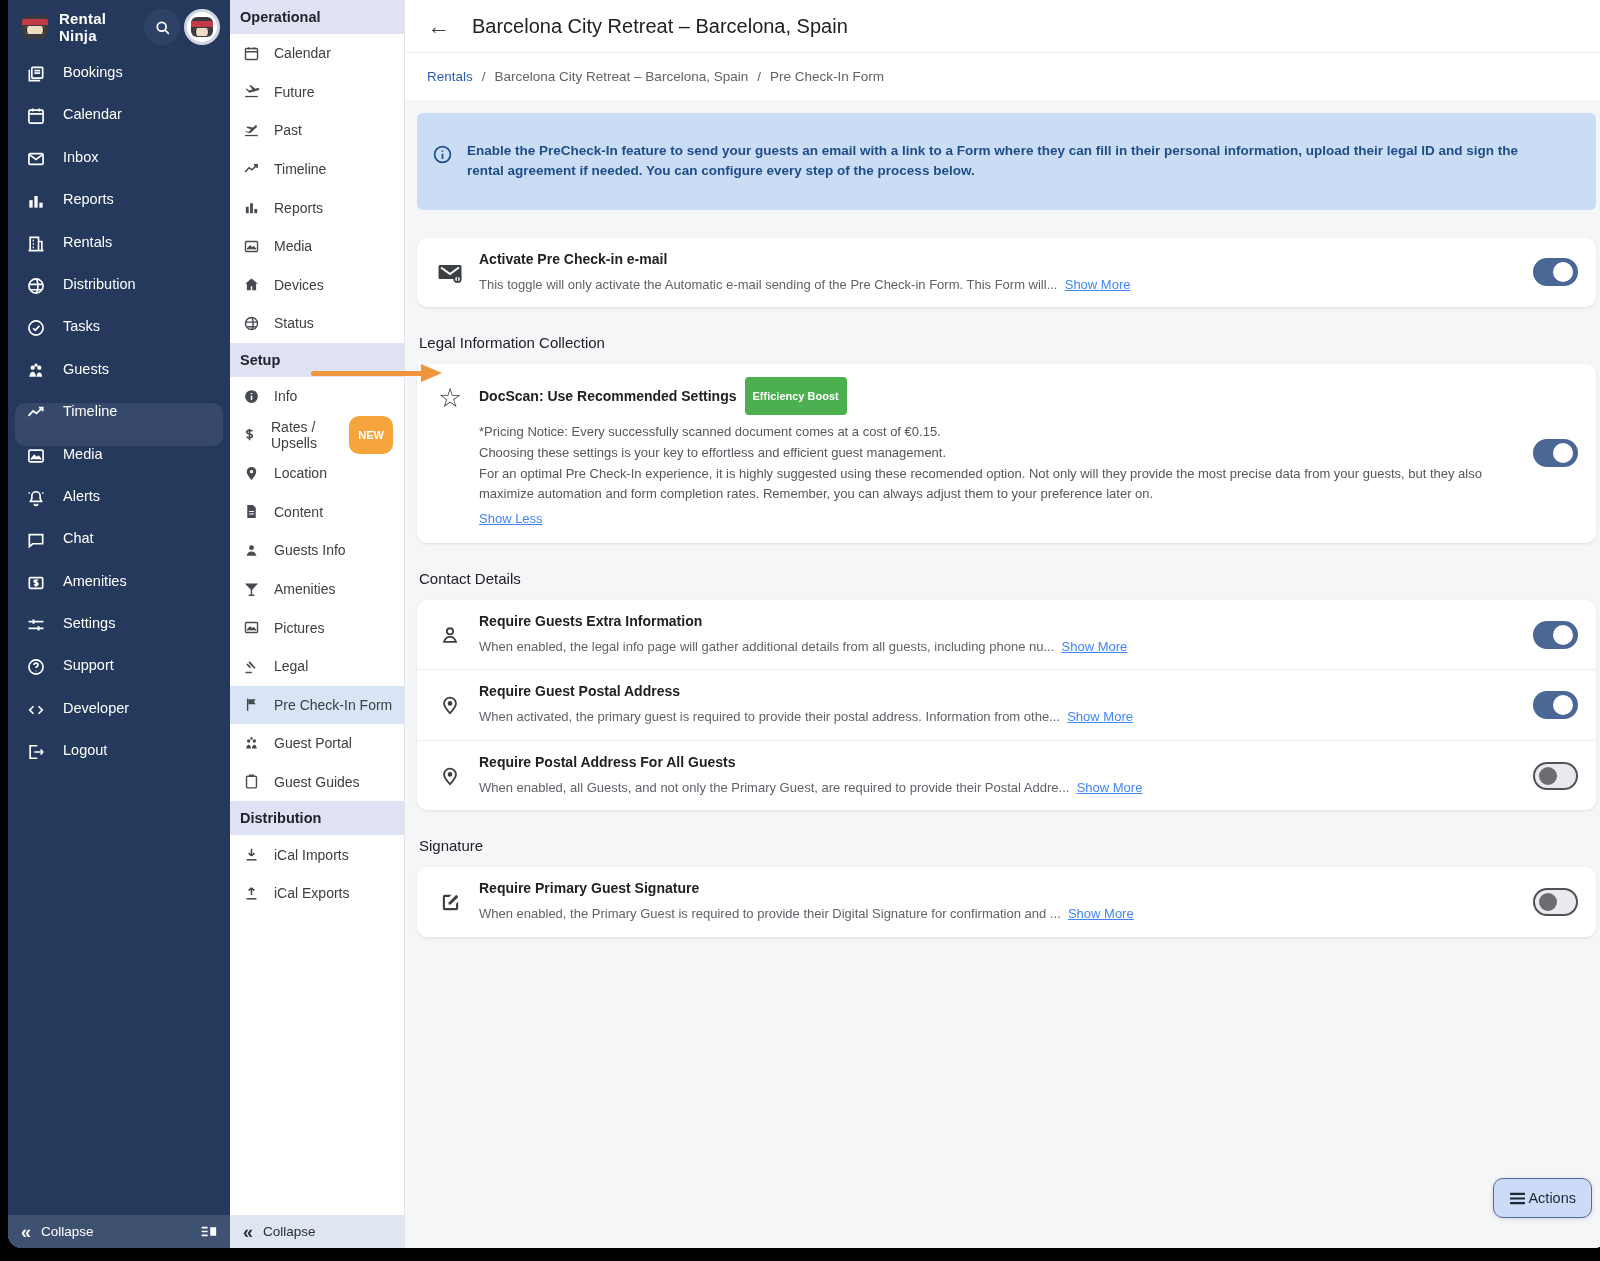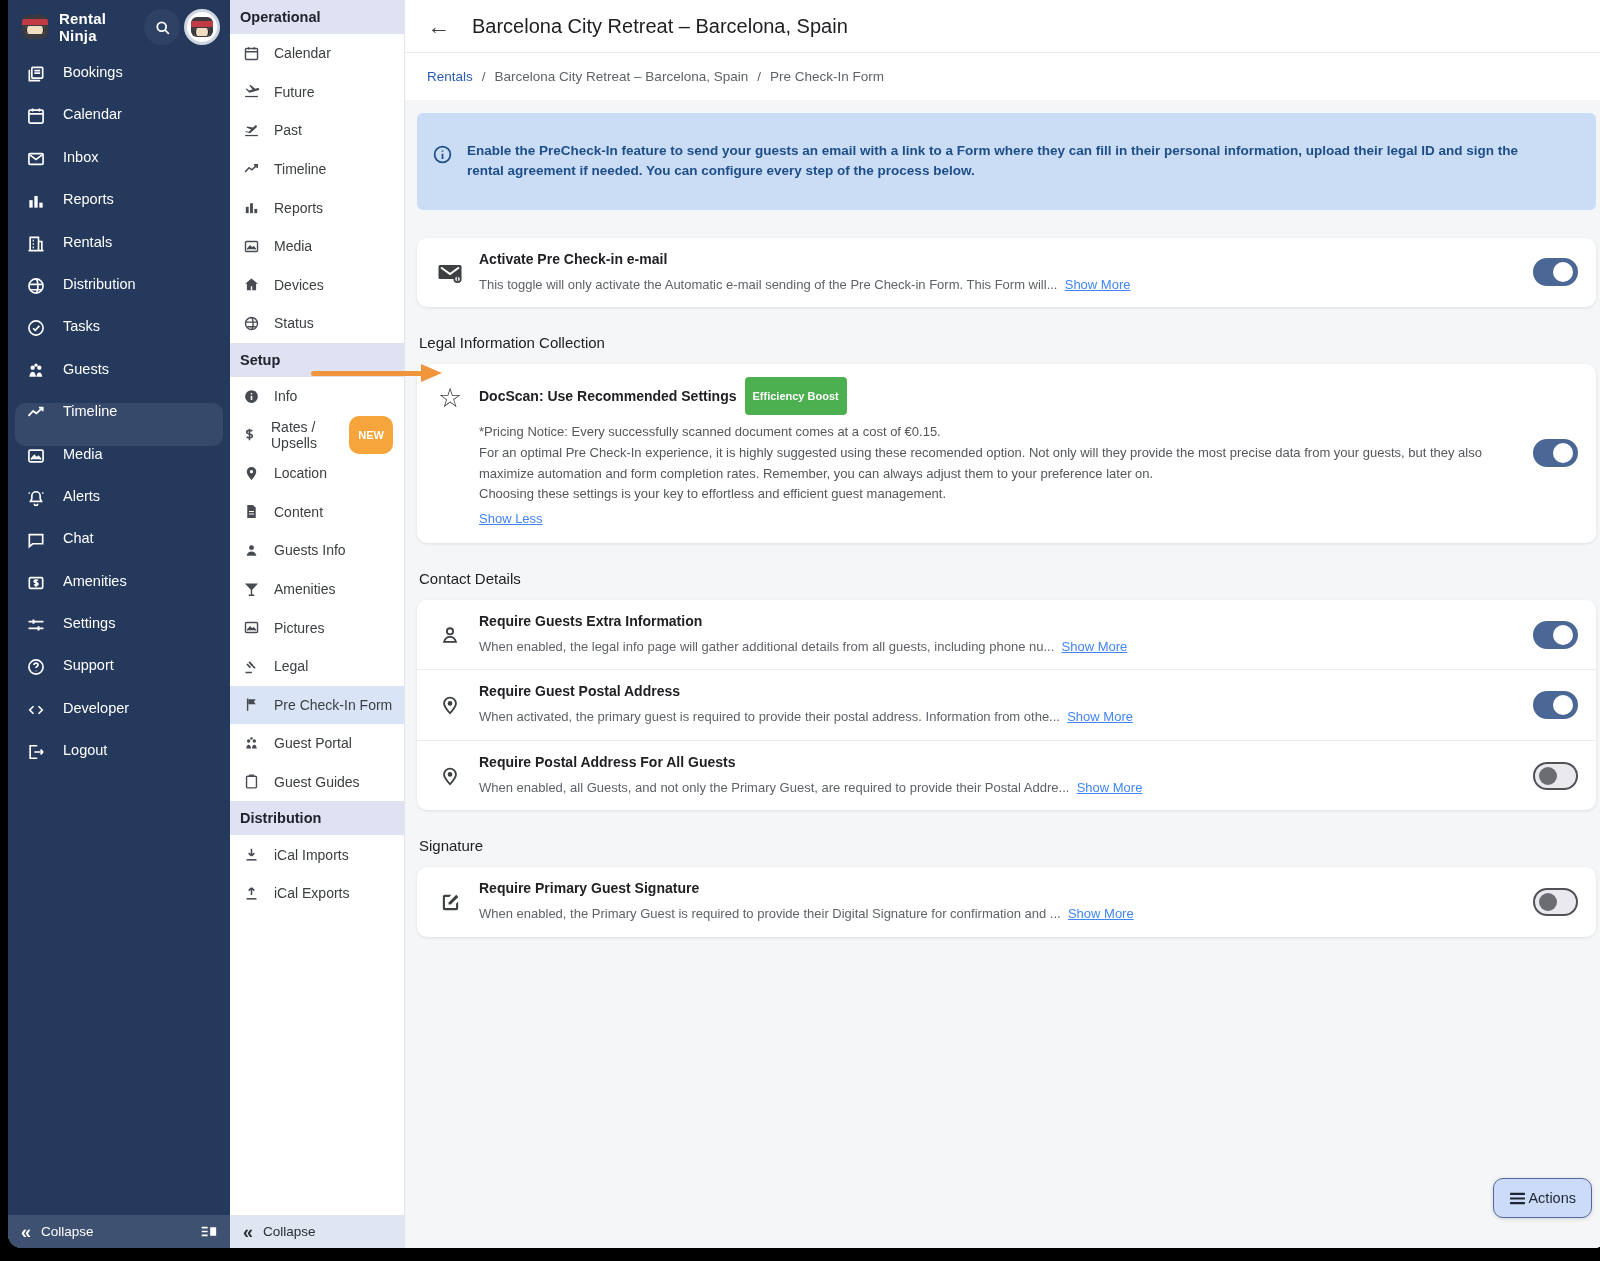--- a/index.html
+++ b/index.html
@@ -527,22 +527,22 @@
       <div class="card">
         <div class="setting-row" style="align-items:flex-start;">
           <span class="lead-ic star-glyph" style="margin-top:8px;">☆</span>
           <div class="setting-body">
             <div class="row-title">
               <span>DocScan: Use Recommended Settings</span>
               <span class="badge-green">Efficiency Boost</span>
             </div>
             <div class="doc-lines">
               <div>*Pricing Notice: Every successfully scanned document comes at a cost of €0.15.</div>
+              <div>Choosing these settings is your key to effortless and efficient guest management.</div>
               <div>For an optimal Pre Check-In experience, it is highly suggested using these recomended option. Not only will they provide the most precise data from your guests, but they also maximize automation and form completion rates. Remember, you can always adjust them to your preference later on.</div>
-              <div>Choosing these settings is your key to effortless and efficient guest management.</div>
               <span class="link">Show Less</span>
             </div>
           </div>
           <div class="toggle on">
               <div class="knob"></div>
             </div>
         </div>
       </div>
 
       <div class="section-title">Contact Details</div>

